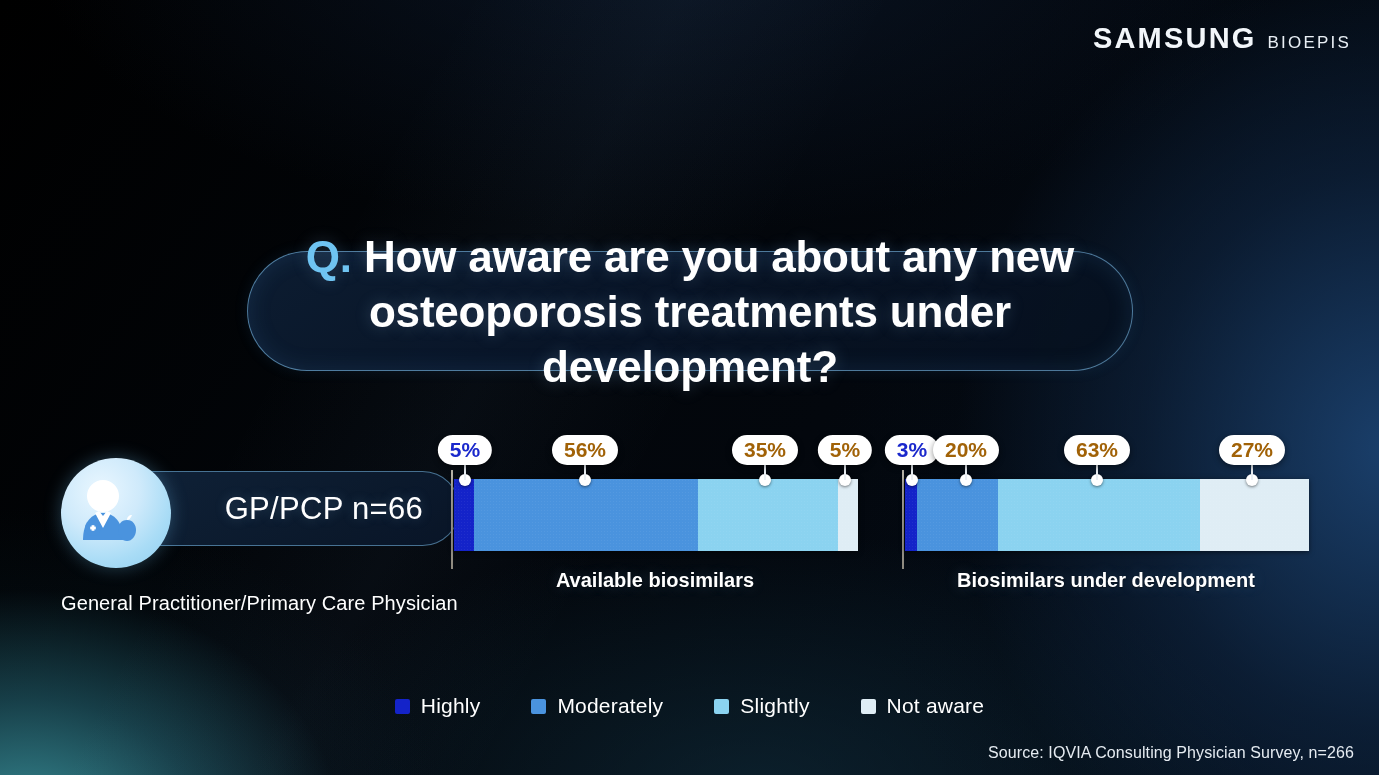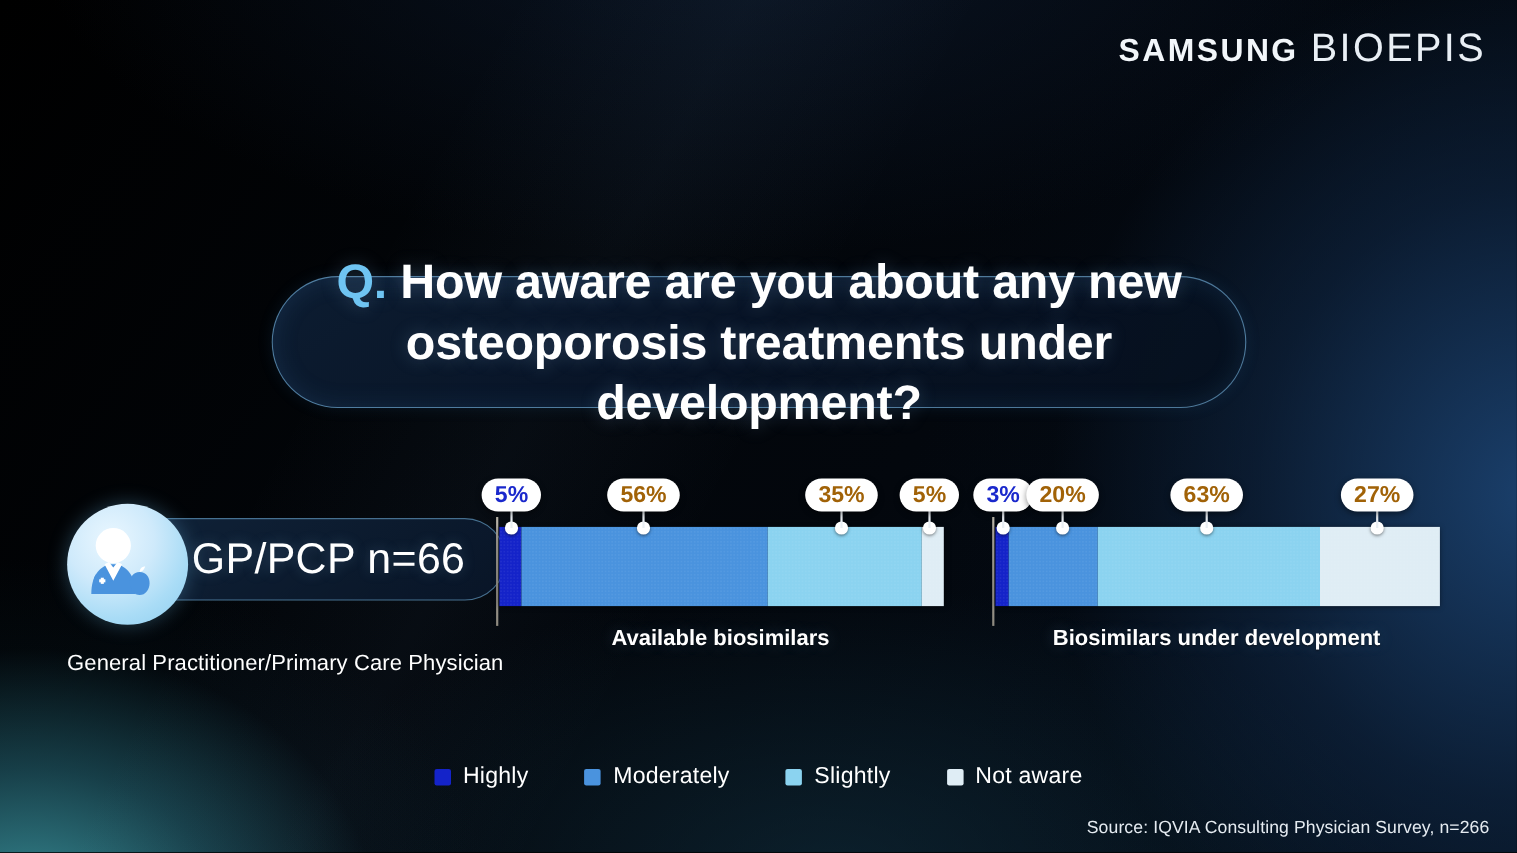--- a/index.html
+++ b/index.html
@@ -31,21 +31,21 @@
   #logo {
     position:absolute; top:22px; right:28px;
     display:flex; align-items:baseline; gap:11px;
     letter-spacing:1.5px;
   }
   #logo .sams {
     font-size:29px; font-weight:bold; color:#f2f6fa;
     letter-spacing:2.2px;
   }
   #logo .bio {
-    font-size:36px; font-weight:300; color:#e9eff5;
+    font-size:17px; font-weight:300; color:#e9eff5;
     letter-spacing:2.2px;
   }
 
   
   #title {
     position:absolute; top:66px; left:0; right:0;
     text-align:center;
     color:#ffffff;
     font-size:55px;
     font-weight:bold;
@@ -79,21 +79,21 @@
   #pill {
     position:absolute; left:55px; top:13px;
     width:344px; height:75px;
     border:1px solid rgba(120,185,230,0.55);
     border-radius:40px;
     background:linear-gradient(150deg, rgba(16,35,58,0.96) 0%, rgba(9,22,40,0.94) 100%);
     display:flex; align-items:center; justify-content:flex-end;
     padding-right:36px;
   }
   #pill-label {
-    color:#ffffff; font-size:39px; font-weight:400; letter-spacing:0.3px;
+    color:#ffffff; font-size:31px; font-weight:400; letter-spacing:0.3px;
     text-shadow:0 0 12px rgba(140,190,235,0.25);
   }
   #avatar {
     position:absolute; left:0; top:0;
     width:110px; height:110px; border-radius:50%;
     background:radial-gradient(circle at 36% 30%, #eaf7ff 0%, #cfeafb 38%, #a9dcf6 68%, #8ccdef 100%);
     box-shadow:0 0 18px rgba(120,200,245,0.30);
   }
   #avatar svg { position:absolute; left:0; top:0; }
   #resp-caption {

